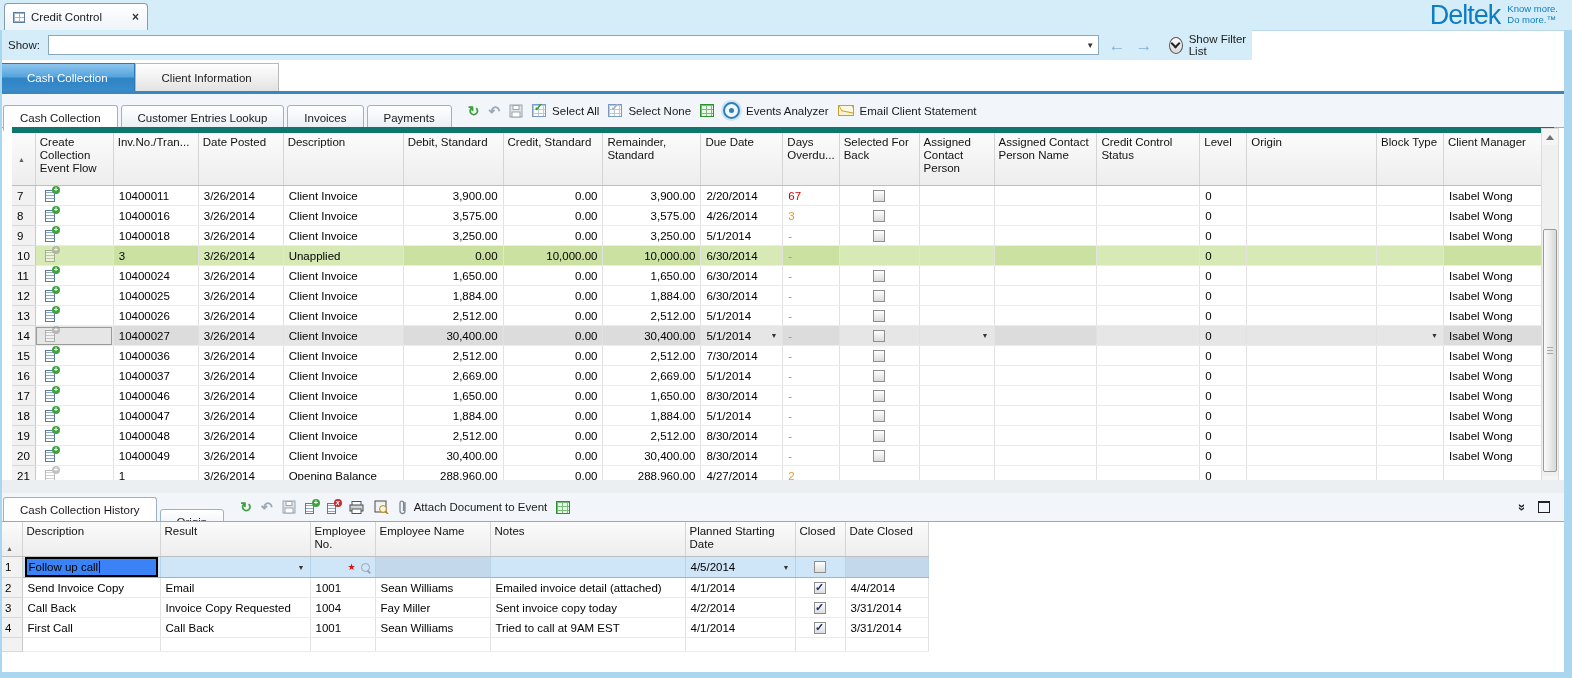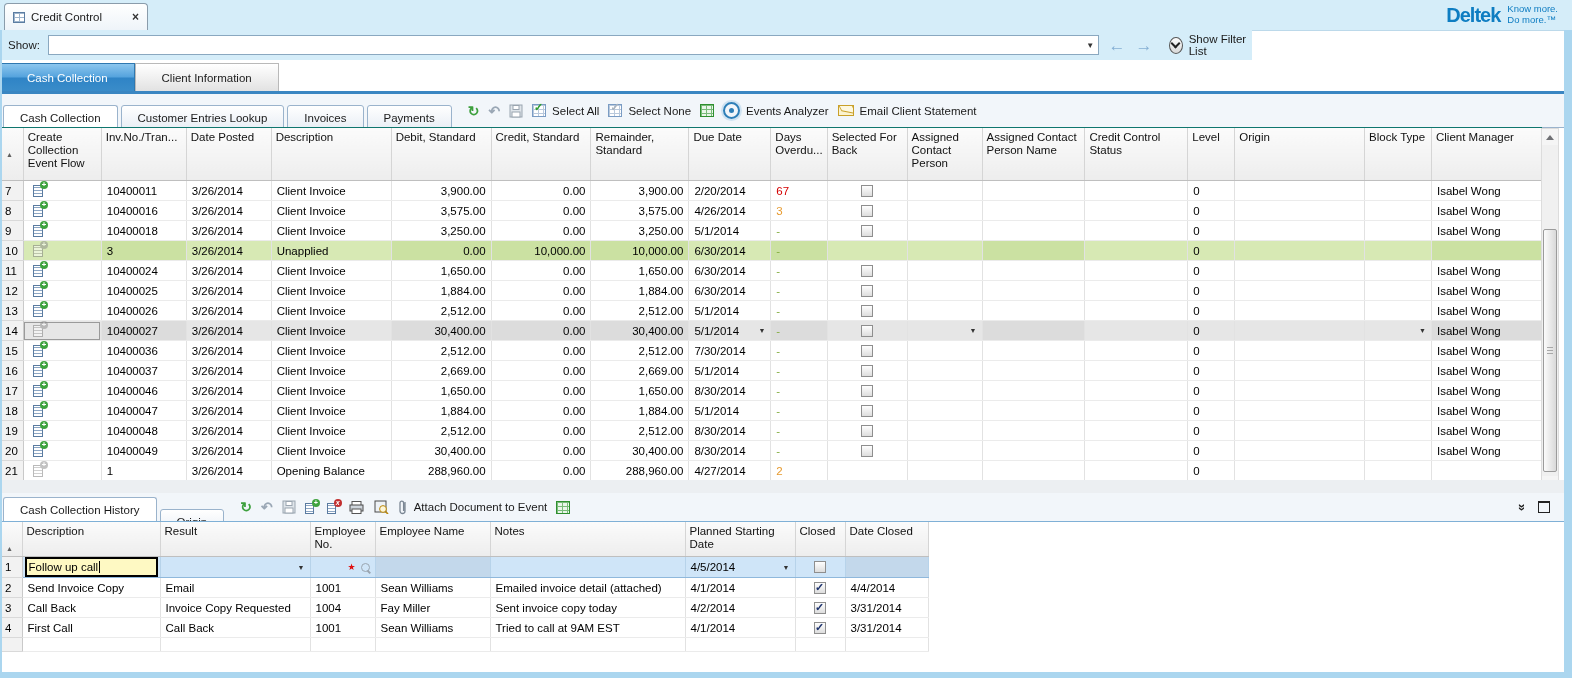--- a/index.html
+++ b/index.html
@@ -11,21 +11,21 @@
   #titlebar{position:absolute;left:0;top:0;width:1572px;height:30px;background:#d5edf9;border-bottom:1px solid #bcd9ea;}
   .doc-tab{position:absolute;left:4px;top:3px;height:27px;width:144px;display:flex;align-items:center;gap:6px;
            padding:0 8px;box-sizing:border-box;background:linear-gradient(#ffffff,#eef4f9);
            border:1px solid #8a9cab;border-bottom:none;border-radius:4px 4px 0 0;}
   .tbl-ico{width:12px;height:11px;box-sizing:border-box;border:1px solid #5b7da2;background:
      repeating-linear-gradient(to bottom,#9db4cc 0 1px,transparent 1px 4px),
      repeating-linear-gradient(to right,#9db4cc 0 1px,transparent 1px 5px),#fff;}
   .tab-title{font-size:11.5px;color:#1a1a1a;white-space:nowrap;}
   .tab-close{margin-left:auto;font-weight:bold;font-size:12px;color:#333;line-height:1;}
   .logo-wrap{position:absolute;right:14px;top:2px;display:flex;align-items:center;gap:7px;}
-  .logo-text{font-size:20px;font-weight:bold;color:#0e7dc2;letter-spacing:-1px;line-height:26px;}
+  .logo-text{font-size:27px;font-weight:normal;color:#0e7dc2;letter-spacing:-1px;line-height:26px;}
   .logo-tag{font-size:9.5px;color:#0e7dc2;line-height:1.15;}
 
   
   #showbar{position:absolute;left:0;top:30px;width:1252px;height:30px;background:#d5edf9;display:flex;align-items:center;}
   .show-label{margin-left:8px;color:#1a1a1a;}
   .show-combo{margin-left:8px;width:1304px;height:20px;background:#fff;border:1px solid #8aa8c0;
               display:flex;align-items:center;box-sizing:border-box;}
   .combo-text{padding-left:5px;white-space:nowrap;overflow:hidden;flex:1;margin-top:47px;}
   .combo-arrow{width:15px;text-align:center;font-size:8px;color:#333;}
   .nav-arrow{font-size:17px;font-weight:bold;color:#85afd4;margin-left:10px;line-height:1;}
@@ -60,21 +60,21 @@
   .grid-green{width:14px;height:13px;box-sizing:border-box;border:1px solid #2f8f2f;background:
      repeating-linear-gradient(to bottom,#79bb79 0 1px,transparent 1px 4px),
      repeating-linear-gradient(to right,#79bb79 0 1px,transparent 1px 5px),#eaf6ea;}
   .ico-target{width:13px;height:13px;border-radius:50%;border:2px solid #2e7fb8;box-shadow:0 0 0 2px #cfe3f2;
               display:flex;align-items:center;justify-content:center;}
   .ico-target i{width:5px;height:5px;border-radius:50%;background:#2e7fb8;}
   .ico-mail{width:16px;height:11px;box-sizing:border-box;border:1px solid #c9a02a;background:#fbf3cf;position:relative;overflow:hidden;}
   .ico-mail::after{content:"";position:absolute;left:-1px;top:-5px;width:14px;height:9px;border:1px solid #c9a02a;transform:rotate(12deg) skewX(40deg);background:#fdf8e0;}
 
   
-  #gridwrap{position:absolute;left:0;top:127px;width:1542px;border-top:1px solid #0f766e;border-bottom:1px solid #b5b5b5;}
+  #gridwrap{position:absolute;left:12px;top:127px;width:1542px;border-top:6px solid #0f766e;border-bottom:1px solid #b5b5b5;}
   table.grid{border-collapse:collapse;table-layout:fixed;font-size:11.5px;}
   table.grid th{background:linear-gradient(#fbfbfb,#ededed);border-right:1px solid #d5d5d5;border-bottom:1px solid #bfbfbf;
       text-align:left;vertical-align:top;font-weight:normal;padding:3px 4px 0 4px;line-height:13px;color:#111;overflow:hidden;}
   #maingrid th{height:49px;}
   #histgrid th{height:31px;}
   table.grid td{border-right:1px solid #e2e2e2;border-bottom:1px solid #ebebeb;height:19px;padding:0 5px;
       white-space:nowrap;overflow:hidden;background:#fff;}
   td.rn{background:#f2f2f2 !important;border-right:1px solid #c9c9c9 !important;border-bottom:1px solid #d9d9d9 !important;padding:0 0 0 4px;color:#000;}
   td.sh{background:#efefef;}
   tr.r-green td{background:#d7e9b4;}
@@ -116,21 +116,21 @@
   
   #paneltabs{position:absolute;left:0;top:493px;width:1564px;height:28px;background:#f2f6fa;display:flex;align-items:center;}
   #panelright{margin-left:auto;display:flex;align-items:center;gap:14px;margin-right:14px;}
   .chev2{display:inline-block;transform:rotate(-90deg);font-weight:bold;color:#222;font-size:13px;}
   .maxbox{width:10px;height:9px;border:1px solid #222;border-top:2px solid #222;display:inline-block;}
   #panelbody{position:absolute;left:0;top:521px;width:1564px;height:151px;background:#fff;border-top:1px solid #7fb0d6;box-sizing:border-box;}
   #histwrap{position:absolute;left:0;top:0;}
 
   tr.r-editing td{background:#cfe5f8;border-bottom:1px solid #8fb8dc;border-right:1px solid #b7d3ea;}
   tr.r-editing td.sh{background:#c3d8eb;}
-  .editbox{height:16px;border:2px solid #000;background:#fef9c3;display:flex;align-items:center;padding:0 2px;margin:0 -3px;}
+  .editbox{height:16px;border:2px solid #000;background:#3b82f6;display:flex;align-items:center;padding:0 2px;margin:0 -3px;}
   .caret{display:inline-block;width:1px;height:12px;background:#000;margin-left:1px;}
   .star{color:#e01010;font-size:9px;}
   .mag{width:7px;height:7px;border:1.5px solid #9aa5b0;border-radius:50%;position:relative;display:inline-block;}
   .mag::after{content:"";position:absolute;width:4px;height:1.5px;background:#9aa5b0;transform:rotate(45deg);left:5px;top:7px;}
 
   
   .rowico{position:relative;width:13px;height:13px;display:inline-block;}
   .rowico .doc{position:absolute;left:0;bottom:0;width:9px;height:11px;box-sizing:border-box;border:1px solid #5a7ba0;background:
       repeating-linear-gradient(to bottom,#8ca6c4 1px,#8ca6c4 2px,transparent 2px 4px),#fff;}
   .rowico .badge{position:absolute;top:-2px;right:-2px;width:8px;height:8px;border-radius:50%;color:#fff;font-size:7px;

